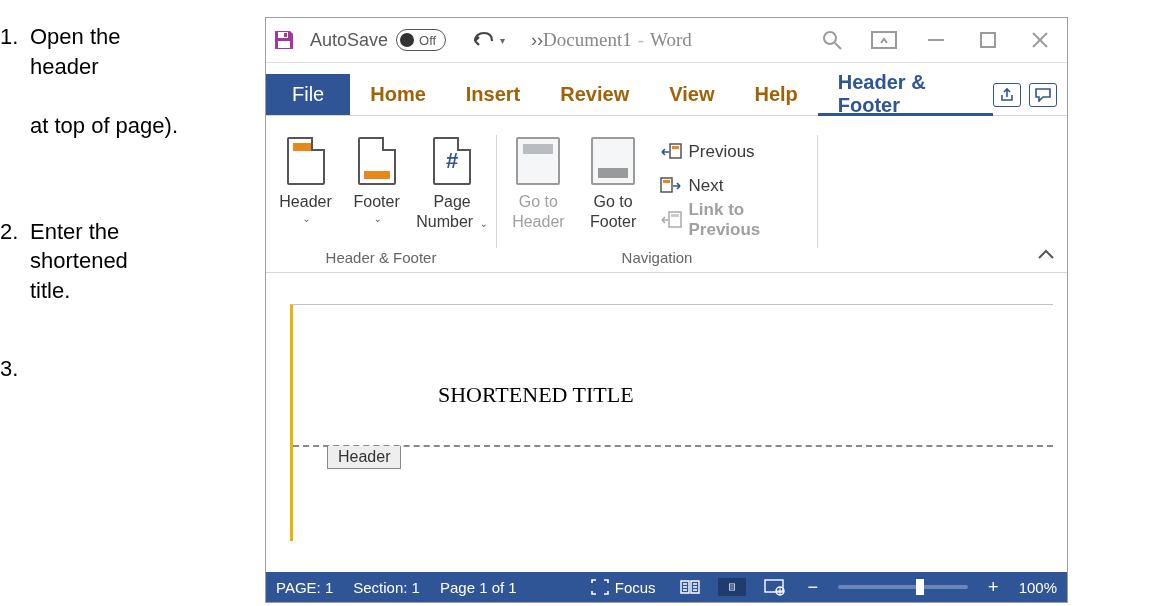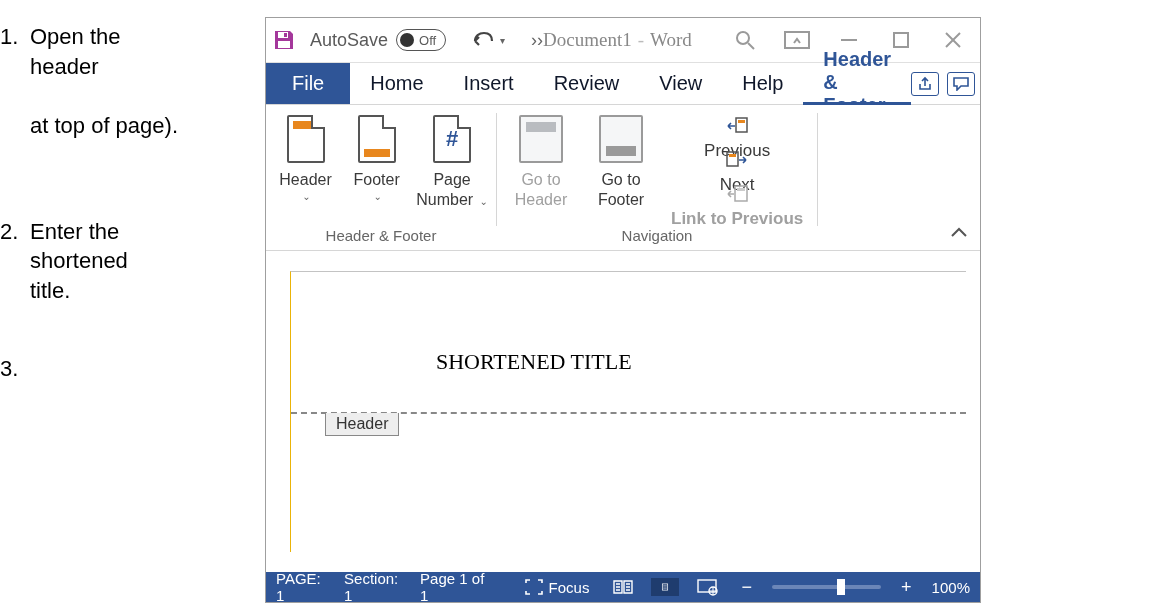--- a/index.html
+++ b/index.html
@@ -22,26 +22,27 @@
     color: #000;
   }
   .step { margin-bottom: 44px; display: flex; }
   .step-num { width: 30px; flex-shrink: 0; }
   .step-txt { }
 
   .window {
     position: absolute;
     left: 265px;
     top: 17px;
-    width: 716px;
+    width: 803px;
     height: 586px;
     border: 1px solid #9f9f9f;
     background: #fff;
     display: flex;
     flex-direction: column;
+    gap: 11px;
   }
 
   
   .titlebar {
     height: 45px;
     background: #fff;
     border-bottom: 1px solid #e0e0e0;
     display: flex;
     align-items: center;
     padding: 0 6px;
@@ -73,22 +74,23 @@
     height: 42px;
     display:flex;
     align-items:stretch;
     border-bottom:1px solid #d6d6d6;
     position:relative;
   }
   .tab {
     padding:0 20px;
     display:flex; align-items:center;
     font-size:20px;
-    color:#0f172a;
+    color:#a16207;
     cursor:default;
+    font-weight:bold;
   }
   .tab.file {
     background:#2f5597; color:#fff; font-weight:400;
     padding:12px 26px;
   }
   .tab.active {
     color:#2f5597; font-weight:600;
     border-bottom:3px solid #2f5597;
     margin-bottom:-1px;
   }
@@ -147,39 +149,38 @@
     width:44px; height:48px; border:2px solid #9a9a9a; border-radius:2px;
     margin-bottom:6px; position:relative; background:#f5f6f7;
   }
   .gray-page .hl { position:absolute; left:5px; right:5px; height:10px; background:#b9bcc0;}
   .gray-page.footer-ico .hl{ bottom:5px; background:#9a9a9a;}
   .gray-page.header-ico-dis .hl{ top:5px;}
   .nav-small-col { display:flex; flex-direction:column; gap:8px; justify-content:flex-start; padding-top:6px; padding-left:6px;}
   .nav-small {
     display:flex; align-items:center; gap:6px; font-size:17px; color:#3a3a3a;
     height:26px;
-    flex-direction:column;
   }
   .nav-small.disabled { color:#a0a0a0;font-weight:bold;}
   .ns-icon {
     width:22px; height:18px; position:relative; flex-shrink:0;
   }
   .rlabel { text-align:center; font-size:15px; color:#666; padding:3px 0 4px 0;}
   .rgroup .rlabel { position:absolute; left:0; right:0; bottom:2px;}
   .collapse-rib {
     position:absolute; right:12px; bottom:6px; color:#555; font-size:18px;
   }
 
   
   .docarea {
     flex:1; background:#fff; position:relative; overflow:hidden;
   }
   .page {
     position:absolute; left:24px; top:20px; right:14px; bottom:20px;
-    border-left:1px solid #eab308; border-top:1px solid #c3c3c3;
+    border-left:3px solid #eab308; border-top:1px solid #c3c3c3;
     background:#fff;
   }
   .header-region {
     position:absolute; left:0; right:0; top:0; height:140px;
   }
   .header-text {
     position:absolute; left:145px; top:77px;
     font-family: "Times New Roman", serif;
     font-size:22px; color:#000;
   }

